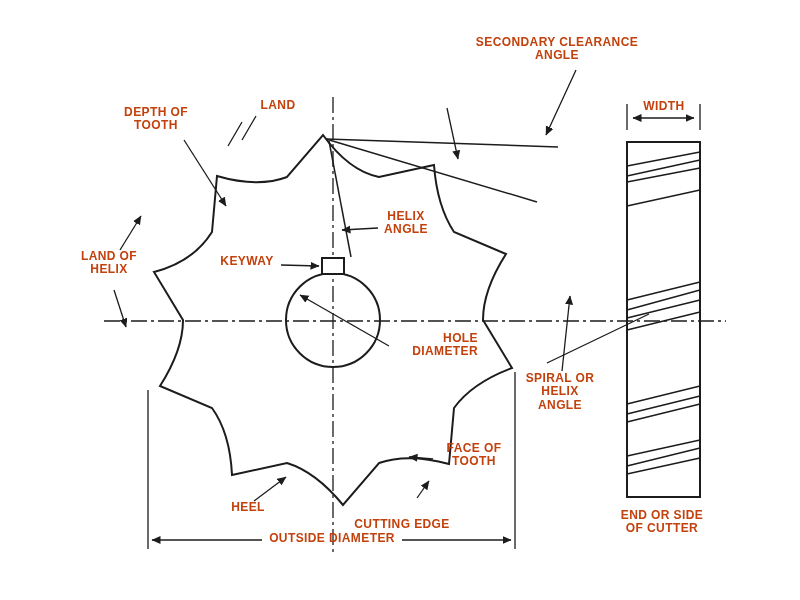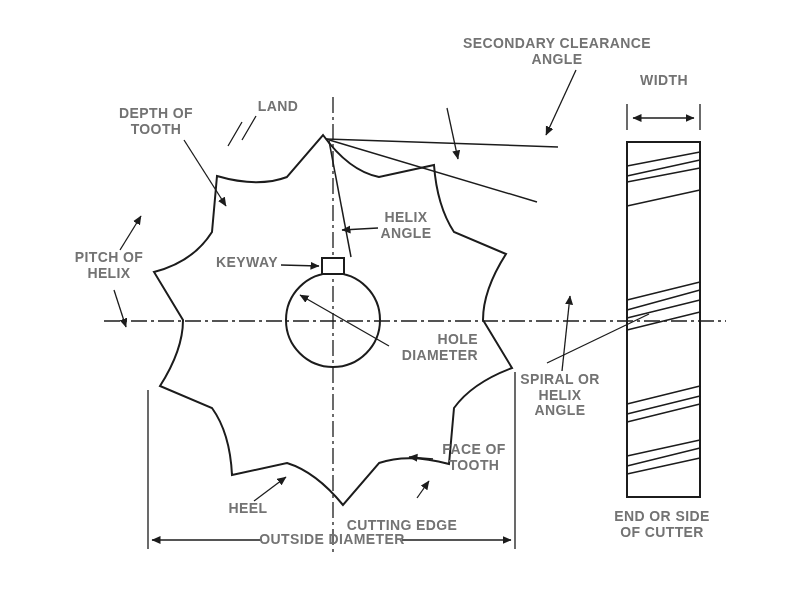--- a/index.html
+++ b/index.html
@@ -2,21 +2,21 @@
 <html><head>
 <meta charset="utf-8">
 <style>
   html,body{margin:0;padding:0;background:#ffffff;}
   #stage{
     position:relative;width:800px;height:600px;background:#ffffff;
     overflow:hidden;font-family:"Liberation Sans",sans-serif;
   }
   #lineart{position:absolute;left:0;top:0;width:800px;height:600px;}
   .lbl{
-    position:absolute;color:#737373;font-weight:bold;font-size:14px;
+    position:absolute;color:#c2410c;font-weight:bold;font-size:12px;
     line-height:1.12;text-align:center;letter-spacing:.4px;white-space:nowrap;
   }
   .lbl span{display:block;}
   .lbl.left-align{text-align:right;}
   .stroke{stroke:#1c1c1c;fill:none;}
   .w2{stroke-width:2px;}
   .w15{stroke-width:1.5px;}
   .w13{stroke-width:1.3px;}
   .cl{stroke-dasharray:16 4 3 4;}
 </style>
@@ -95,21 +95,21 @@
   <div class="lbl" style="left:249px;top:99px;width:58px">
     <span>LAND</span>
   </div>
 
   <div class="lbl" style="left:106px;top:106px;width:100px">
     <span>DEPTH OF</span>
     <span>TOOTH</span>
   </div>
 
   <div class="lbl" style="left:70px;top:250px;width:78px">
-    <span>PITCH OF</span>
+    <span>LAND OF</span>
     <span>HELIX</span>
   </div>
 
   <div class="lbl" style="left:376px;top:210px;width:60px">
     <span>HELIX</span>
     <span>ANGLE</span>
   </div>
 
   <div class="lbl" style="left:214px;top:255px;width:66px">
     <span>KEYWAY</span>
@@ -119,21 +119,21 @@
     <span>HOLE</span>
     <span>DIAMETER</span>
   </div>
 
   <div class="lbl" style="left:518px;top:372px;width:84px">
     <span>SPIRAL OR</span>
     <span>HELIX</span>
     <span>ANGLE</span>
   </div>
 
-  <div class="lbl" style="left:628px;top:73px;width:72px">
+  <div class="lbl" style="left:628px;top:100px;width:72px">
     <span>WIDTH</span>
   </div>
 
   <div class="lbl" style="left:433px;top:442px;width:82px">
     <span>FACE OF</span>
     <span>TOOTH</span>
   </div>
 
   <div class="lbl" style="left:346px;top:518px;width:112px">
     <span>CUTTING EDGE</span>

